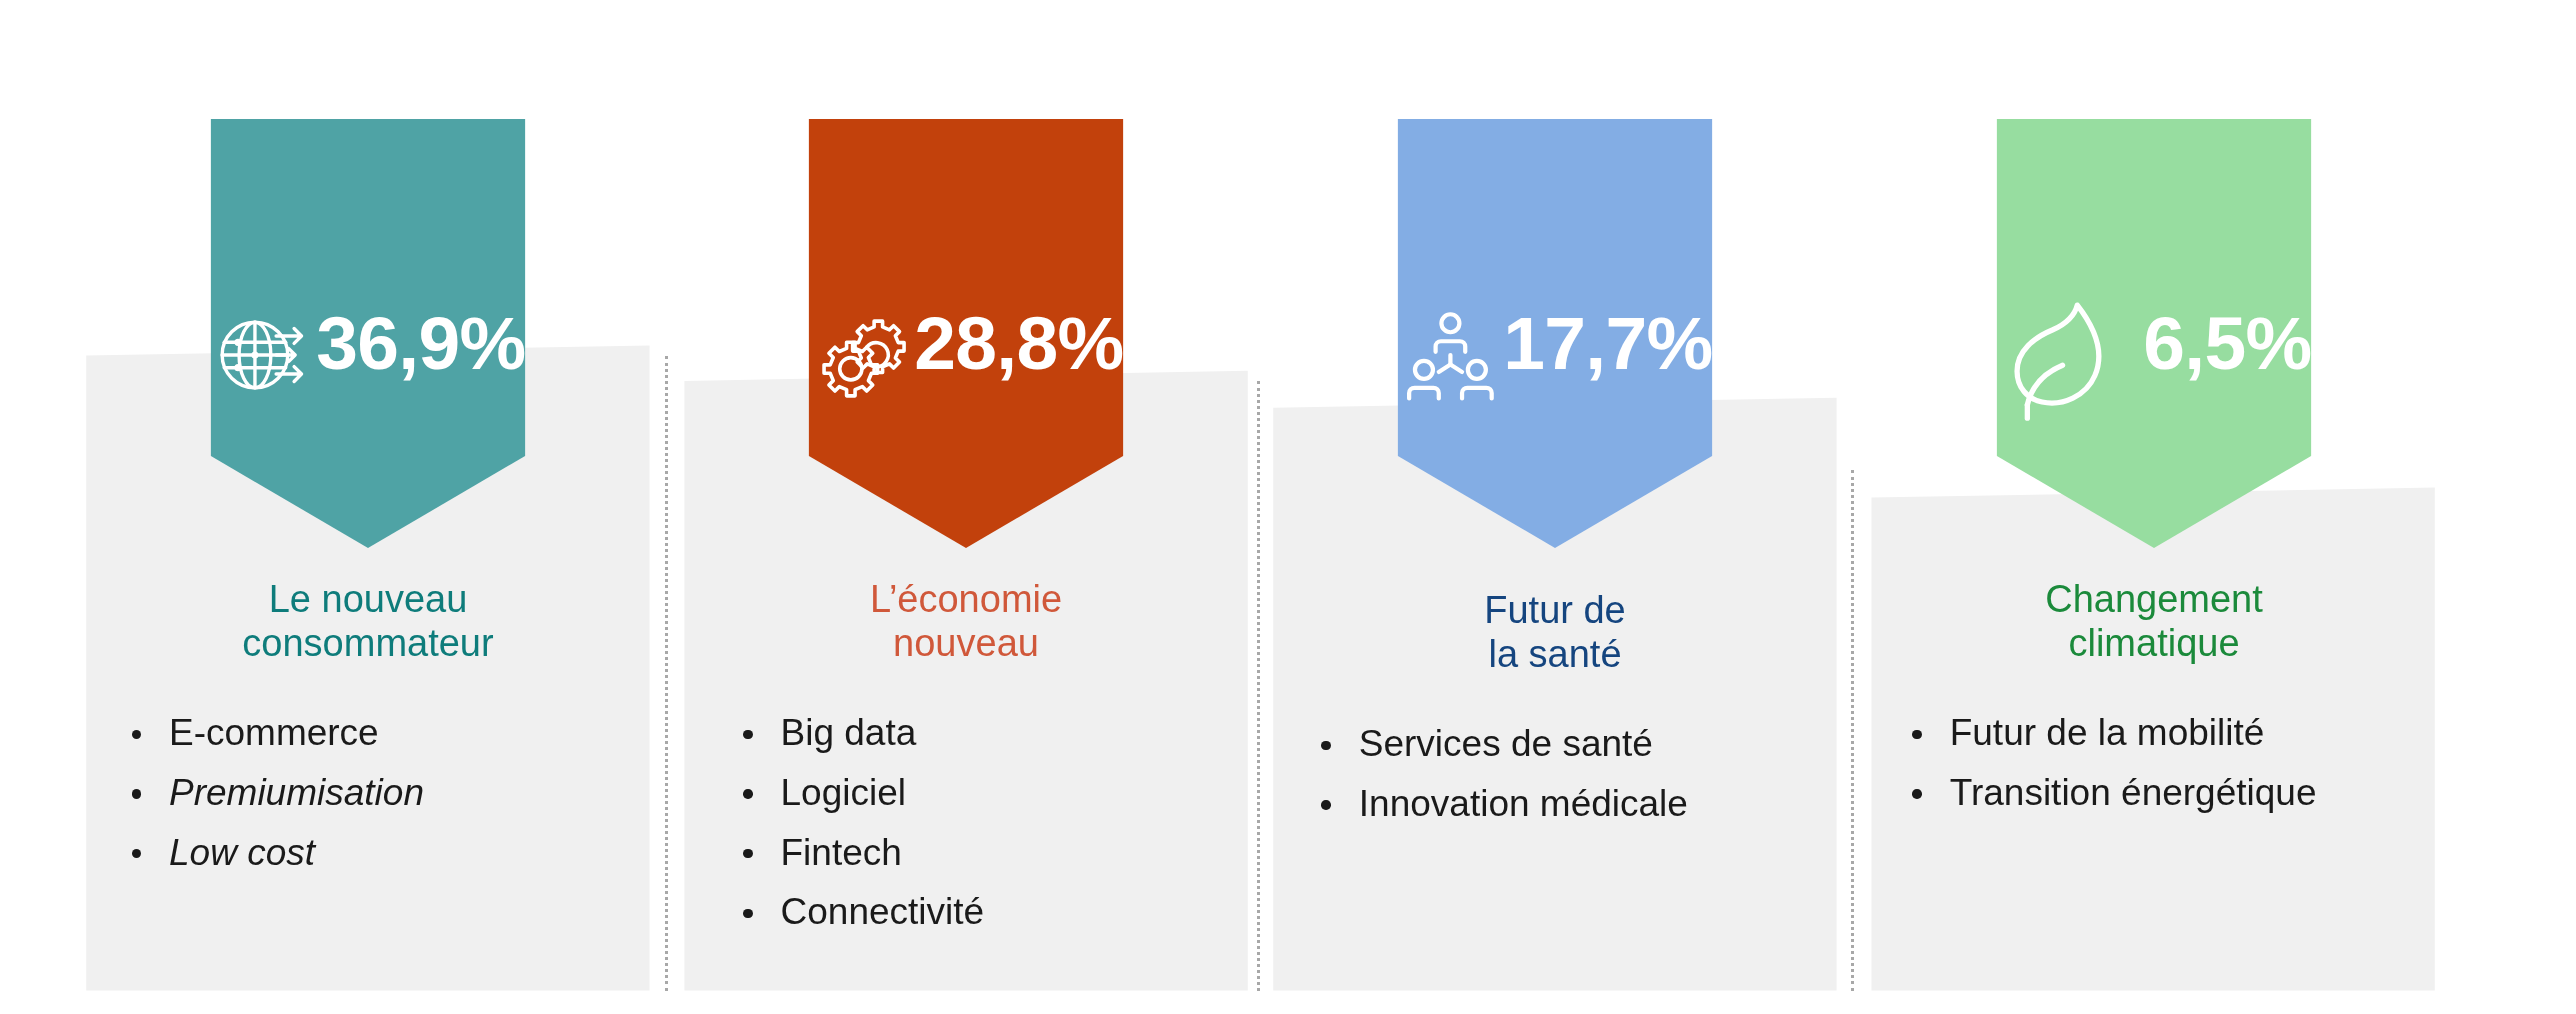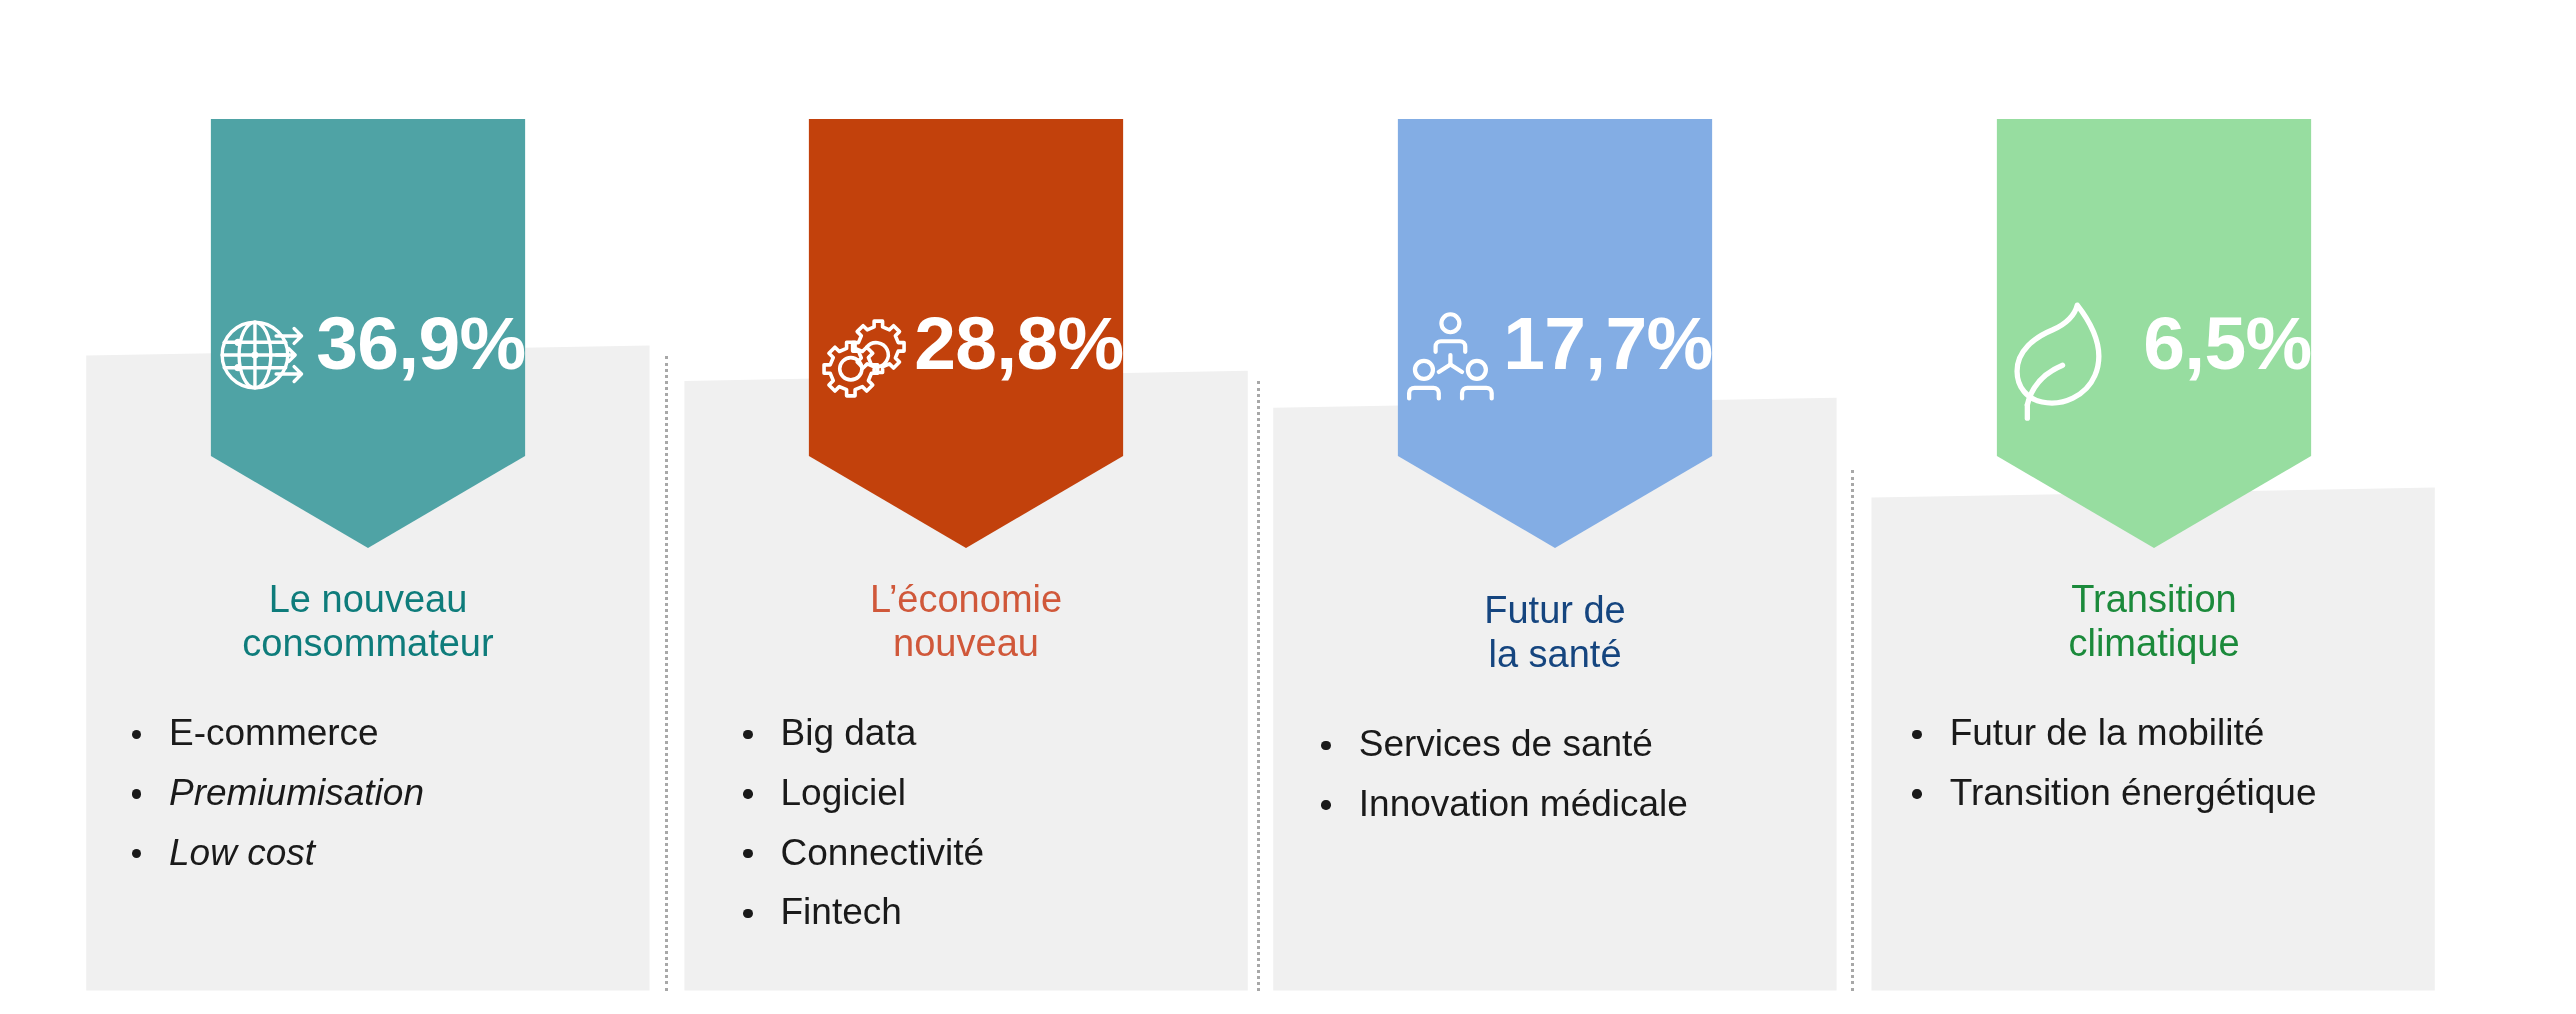--- a/index.html
+++ b/index.html
@@ -176,22 +176,22 @@
       </span>
       <span class="pct">28,8%</span>
     </div>
 
     <div class="textblock" style="top:577px;">
       <div class="col-title" style="color:#D0583A;">L’économie
 nouveau</div>
       <ul class="bullets" style="margin-left:25.5px;">
         <li>Big data</li>
         <li>Logiciel</li>
+        <li>Fintech</li>
         <li>Connectivité</li>
-        <li>Fintech</li>
       </ul>
     </div>
   </div>
 
   <div class="col" style="left:1273px; width:564px;">
     <div class="banner" style="top:119px; height:429px; background:#83ADE4;">
       <span class="banner-icon">
         <svg viewBox="0 0 100 100" fill="none" stroke="#ffffff" stroke-width="4" stroke-linecap="round" stroke-linejoin="round">
           <circle cx="50" cy="20" r="8.5"></circle>
           <path d="M36 47 v-5 a5 5 0 0 1 5-5 h18 a5 5 0 0 1 5 5 v5"></path>
@@ -223,21 +223,21 @@
         <svg viewBox="0 0 100 100" fill="none" stroke="#ffffff" stroke-width="3.6" stroke-linecap="round" stroke-linejoin="round">
           <path d="M55 16 c14 18 18 34 12 48 c-6 14 -22 21 -36 18 c-10 -2 -17 -10 -17 -21 c0 -14 12 -23 24 -28 c9 -4 15 -9 17 -17 z"></path>
           <path d="M45 57 c-12 5 -21 14 -24 27"></path>
           <path d="M21 84 v9"></path>
         </svg>
       </span>
       <span class="pct">6,5%</span>
     </div>
 
     <div class="textblock" style="top:577px;">
-      <div class="col-title" style="color:#1B8A3B;">Transition
+      <div class="col-title" style="color:#1B8A3B;">Changement
 climatique</div>
       <ul class="bullets" style="margin-left:6.7px;">
         <li>Futur de la mobilité</li>
         <li>Transition énergétique</li>
       </ul>
     </div>
   </div>
 
 </div>
 

